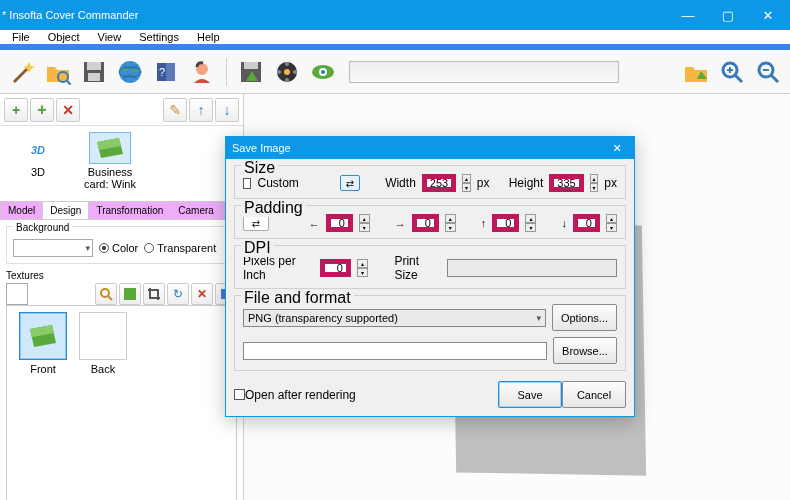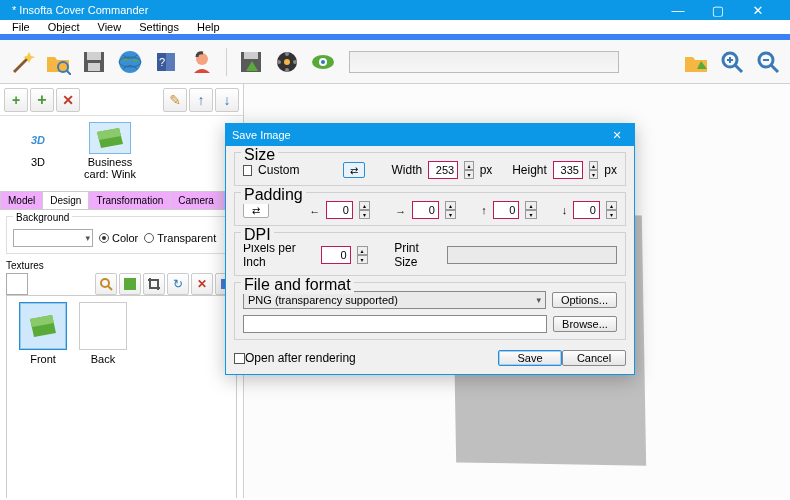--- a/index.html
+++ b/index.html
@@ -1,19 +1,19 @@
 <!DOCTYPE html>
 <html><head>
 <meta charset="utf-8">
 <style>
 * { box-sizing: border-box; margin: 0; padding: 0; font-family: "Segoe UI", Tahoma, sans-serif; font-size: 11px; }
 body { background: #fff; width: 790px; height: 500px; overflow: hidden; position: relative; }
 
 
-.titlebar { background: #0c98e6; height: 20px; display: flex; align-items: center; padding: 0 12px; color: #fff; }
+.titlebar { background: #0c98e6; height: 30px; display: flex; align-items: center; padding: 0 2px; color: #fff; }
 .titlebar .title { flex: 1; font-size: 11px; }
 .titlebar .winbtns { display: flex; gap: 0; }
 .titlebar .winbtn { width: 40px; height: 22px; display: flex; align-items: center; justify-content: center; color: #fff; font-size: 13px; }
 
 
 .menubar { height: 20px; display: flex; align-items: center; padding: 0 4px; gap: 2px; border-bottom: 6px solid #3b82f6; }
 .menubar .menuitem { padding: 2px 8px; }
 
 
 .maintoolbar { height: 44px; display: flex; align-items: center; padding: 2px 6px; gap: 4px; border-bottom: 1px solid #d0d0d0; background: #f8f8f8; }
@@ -53,39 +53,39 @@
 .texgrid { border: 1px solid #ccc; height: 248px; padding: 6px; display:flex; gap:0; align-items:flex-start;}
 .texitem { width: 60px; text-align:center; font-size:10px;}
 .texitem .tthumb { width:48px; height:48px; border:1px solid #ccc; background:#fff; margin:0 auto 3px; display:flex; align-items:center; justify-content:center;}
 .texitem.sel .tthumb { border:1px solid #2a8dd4; background:#cfe8fb; box-shadow: inset 0 0 0 1px #8fc9f0;}
 
 .canvas { flex: 1; background: #fcfcfc; position: relative; }
 .rendershape { position:absolute; left:210px; top:130px; width:190px; height:250px; background:#bfbfbf; transform: skewY(2deg) rotate(-1deg); }
 .rendershape2 { position:absolute; left:230px; top:120px; width:130px; height:130px; background:#e0e0e0; border-radius:10px;}
 
 
-.dialog { position: absolute; left: 225px; top: 123px; width: 410px; background: #f0f0f0; border: 1px solid #0c98e6; box-shadow: 0 4px 18px rgba(0,0,0,0.25); }
+.dialog { position: absolute; left: 225px; top: 136px; width: 410px; background: #f0f0f0; border: 1px solid #0c98e6; box-shadow: 0 4px 18px rgba(0,0,0,0.25); }
 .dialog .dtitle { background: #0c98e6; color: #fff; height: 22px; display: flex; align-items: center; padding: 0 6px; }
 .dialog .dtitle .dt { flex: 1; }
 .dialog .dclose { width: 22px; height: 18px; display:flex; align-items:center; justify-content:center; }
 .dbody { padding: 6px 8px 8px 8px; }
 .dgrp { border: 1px solid #d0d0d0; margin-bottom: 6px; padding: 8px 8px 6px 8px; position: relative; }
 .dgrp .dgl { position: absolute; top: -7px; left: 6px; background: #f0f0f0; padding: 0 3px; font-size: 16px; }
 .drow { display: flex; align-items: center; gap: 6px; }
 .chk { width: 11px; height: 11px; border: 1px solid #555; background: #fff; display:inline-block;}
 .linkbtn { width: 28px; height: 16px; border: 1px solid #2a8dd4; background: #e8f3fc; display:flex; align-items:center; justify-content:center; font-size:10px; border-radius:2px;}
 .linkbtn.plain { border-color:#aaa; background:#fff;}
-.numfield { width: 36px; height: 18px; border: 1px solid #be185d; background: #fff; text-align: right; padding: 1px 3px; display:inline-flex; align-items:center; justify-content:flex-end;}
+.numfield { width: 36px; height: 18px; border: 5px solid #be185d; background: #fff; text-align: right; padding: 1px 3px; display:inline-flex; align-items:center; justify-content:flex-end;}
 .spinner { width: 12px; height: 18px; display:inline-flex; flex-direction:column;}
 .spinner .sp { flex:1; border:1px solid #999; background:#eee; font-size:6px; display:flex; align-items:center; justify-content:center; line-height:1;}
 .lbl { font-size: 12px; }
 .widefield { flex:1; height:18px; border:1px solid #888; background:#fff;}
 .selectfield { flex:1; height:18px; border:1px solid #888; background:#eaeaea; display:flex; align-items:center; padding:0 4px; justify-content:space-between;}
 .selectfield::after{content:"▾"; font-size:9px; color:#555;}
-.dbtn { min-width: 64px; height: 16px; border: 1px solid #8a8a8a; background: linear-gradient(#fdfdfd,#e6e6e6); padding: 0 8px; display:flex; align-items:center; justify-content:center; border-radius:2px;}
+.dbtn { min-width: 64px; height: 27px; border: 1px solid #8a8a8a; background: linear-gradient(#fdfdfd,#e6e6e6); padding: 0 8px; display:flex; align-items:center; justify-content:center; border-radius:2px;}
 .dbtn.primary { border: 1px solid #2a8dd4; box-shadow: 0 0 0 1px #9fd0f3 inset;}
 .dfooter { display:flex; align-items:center; gap:0; padding-top:4px;}
 .dfooter .spacer { flex:1; }
 svg { display:block; }
 </style>
 </head>
 <body>
 
 <div class="titlebar">
   <span class="title">* Insofta Cover Commander</span>

